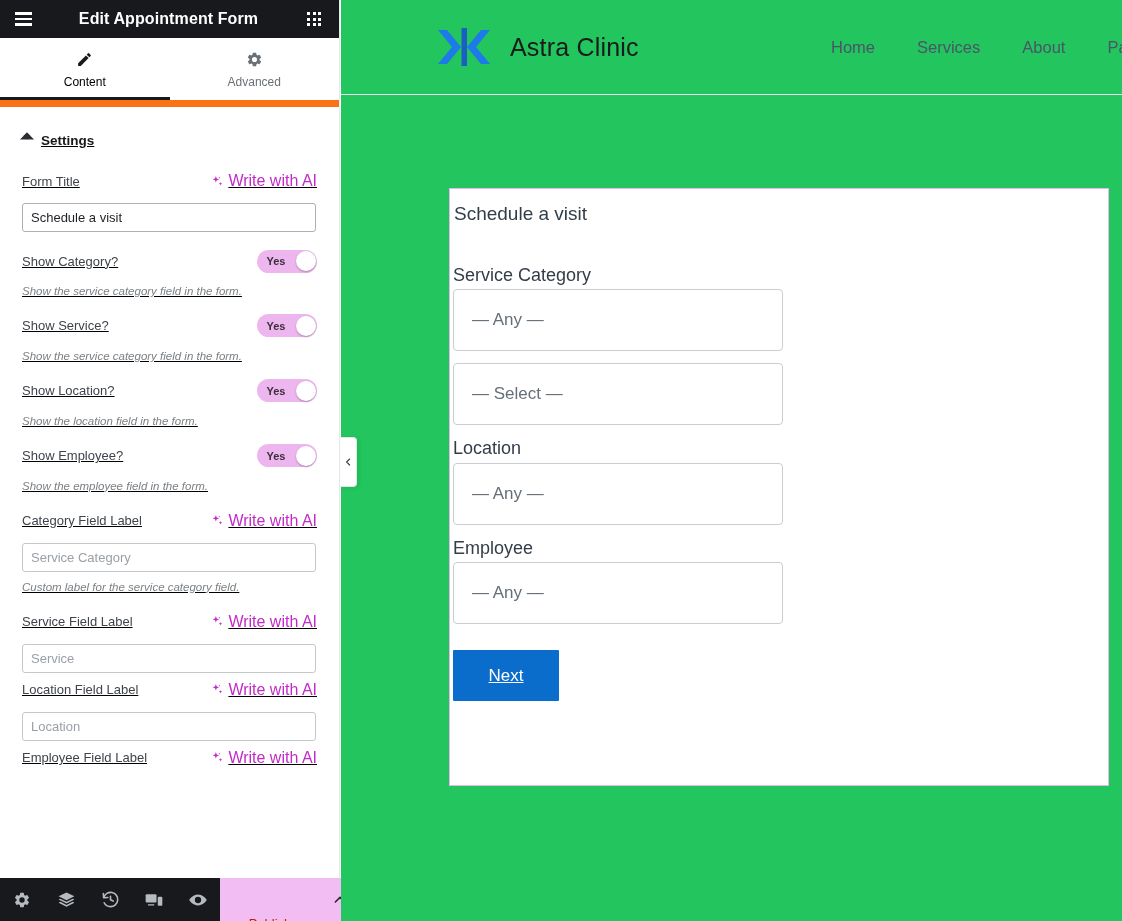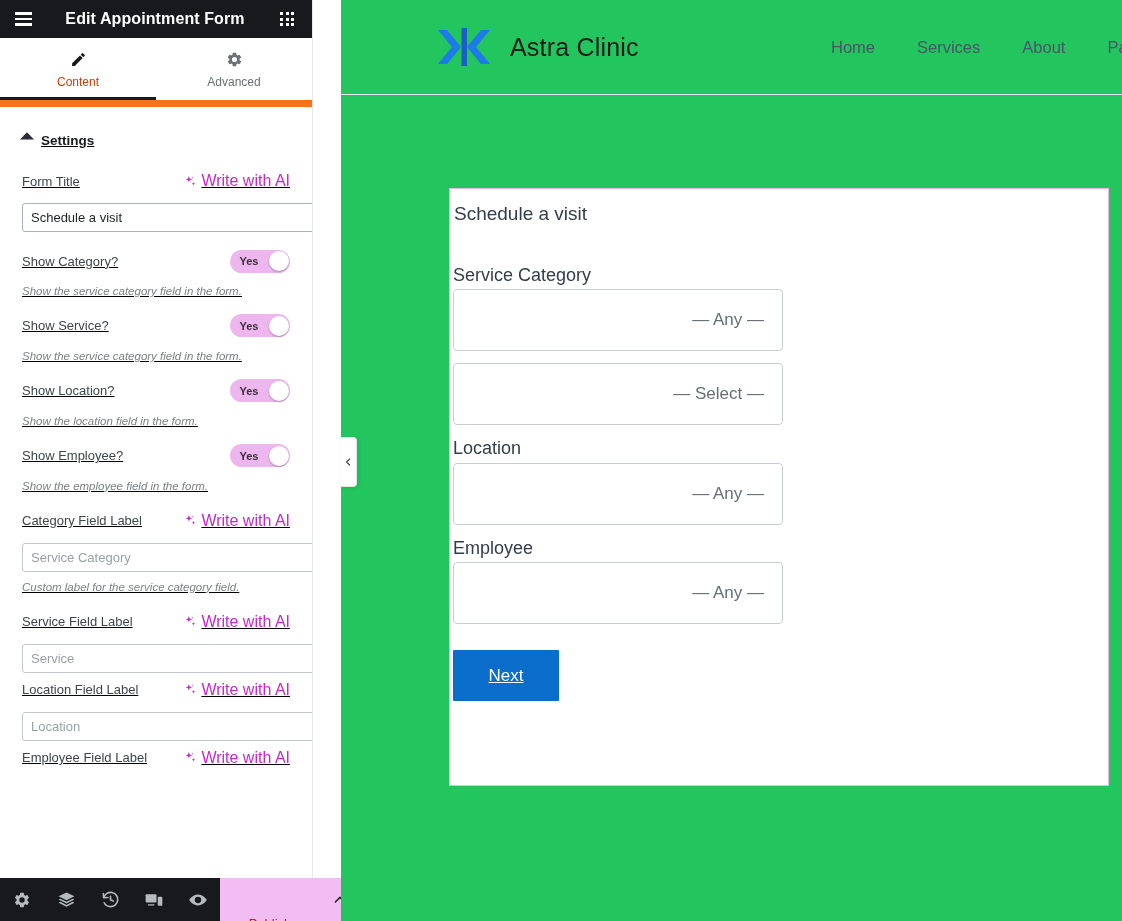--- a/index.html
+++ b/index.html
@@ -9,21 +9,21 @@
     width: 1122px; height: 921px;
     overflow: hidden;
     font-family: "Liberation Sans", sans-serif;
     background: #ffffff;
   }
   #app { position: relative; width: 1122px; height: 921px; }
 
   
   #panel {
     position: absolute; left: 0; top: 0;
-    width: 313px; height: 921px;
+    width: 340px; height: 921px;
     background: #ffffff;
     border-right: 1px solid #e6e9ec;
     display: flex; flex-direction: column;
   }
   #panel-header {
     height: 38px; background: #17191c; color: #fff;
     display: flex; align-items: center; flex: 0 0 auto;
     position: relative;
   }
   #panel-header .ph-title {
@@ -47,21 +47,21 @@
 
   #tabs { display: flex; height: 62px; flex: 0 0 auto; background: #fff; }
   .tab {
     flex: 1 1 0; display: flex; flex-direction: column;
     align-items: center; justify-content: center; gap: 7px;
     cursor: pointer; border-bottom: 3px solid transparent;
     padding-top: 4px;
   }
   .tab .tlabel { font-size: 12px; color: #6b7075; }
   .tab.active { border-bottom-color: #17191c; }
-  .tab.active .tlabel { color: #c2410c; }
+  .tab.active .tlabel { color: #000000; }
   .tab svg { display: block; }
 
   #panel-scroll {
     flex: 1 1 auto; overflow: hidden; position: relative;
     border-top: 7px solid #f97316;
     text-decoration: underline;
   }
   #panel-inner { padding: 0 22px; }
 
   .section-head {
@@ -189,21 +189,21 @@
   .field-label {
     font-size: 18px; color: #333d49; margin-bottom: 3px; line-height: 1.25;
   }
   .field-label .req {
     text-decoration: underline; text-decoration-style: dotted;
     text-underline-offset: 3px;
   }
   .sel {
     width: 330px; height: 62px; border: 1px solid #c8cdd2; border-radius: 4px;
     background: #fff; display: flex; align-items: center;
-    padding: 0 18px; font-size: 17px; color: #666f79; cursor: pointer; justify-content: flex-end;
+    padding: 0 18px; font-size: 17px; color: #666f79; cursor: pointer;
   }
   .next-btn {
     margin-top: 26px; width: 106px; height: 51px; background: #0a6ccb;
     color: #fff; font-size: 17px; border: none; cursor: pointer;
     display: flex; align-items: center; justify-content: center;
     font-family: "Liberation Sans", sans-serif; border-radius: 1px; text-decoration: underline;
   }
 </style>
 </head>
 <body>

